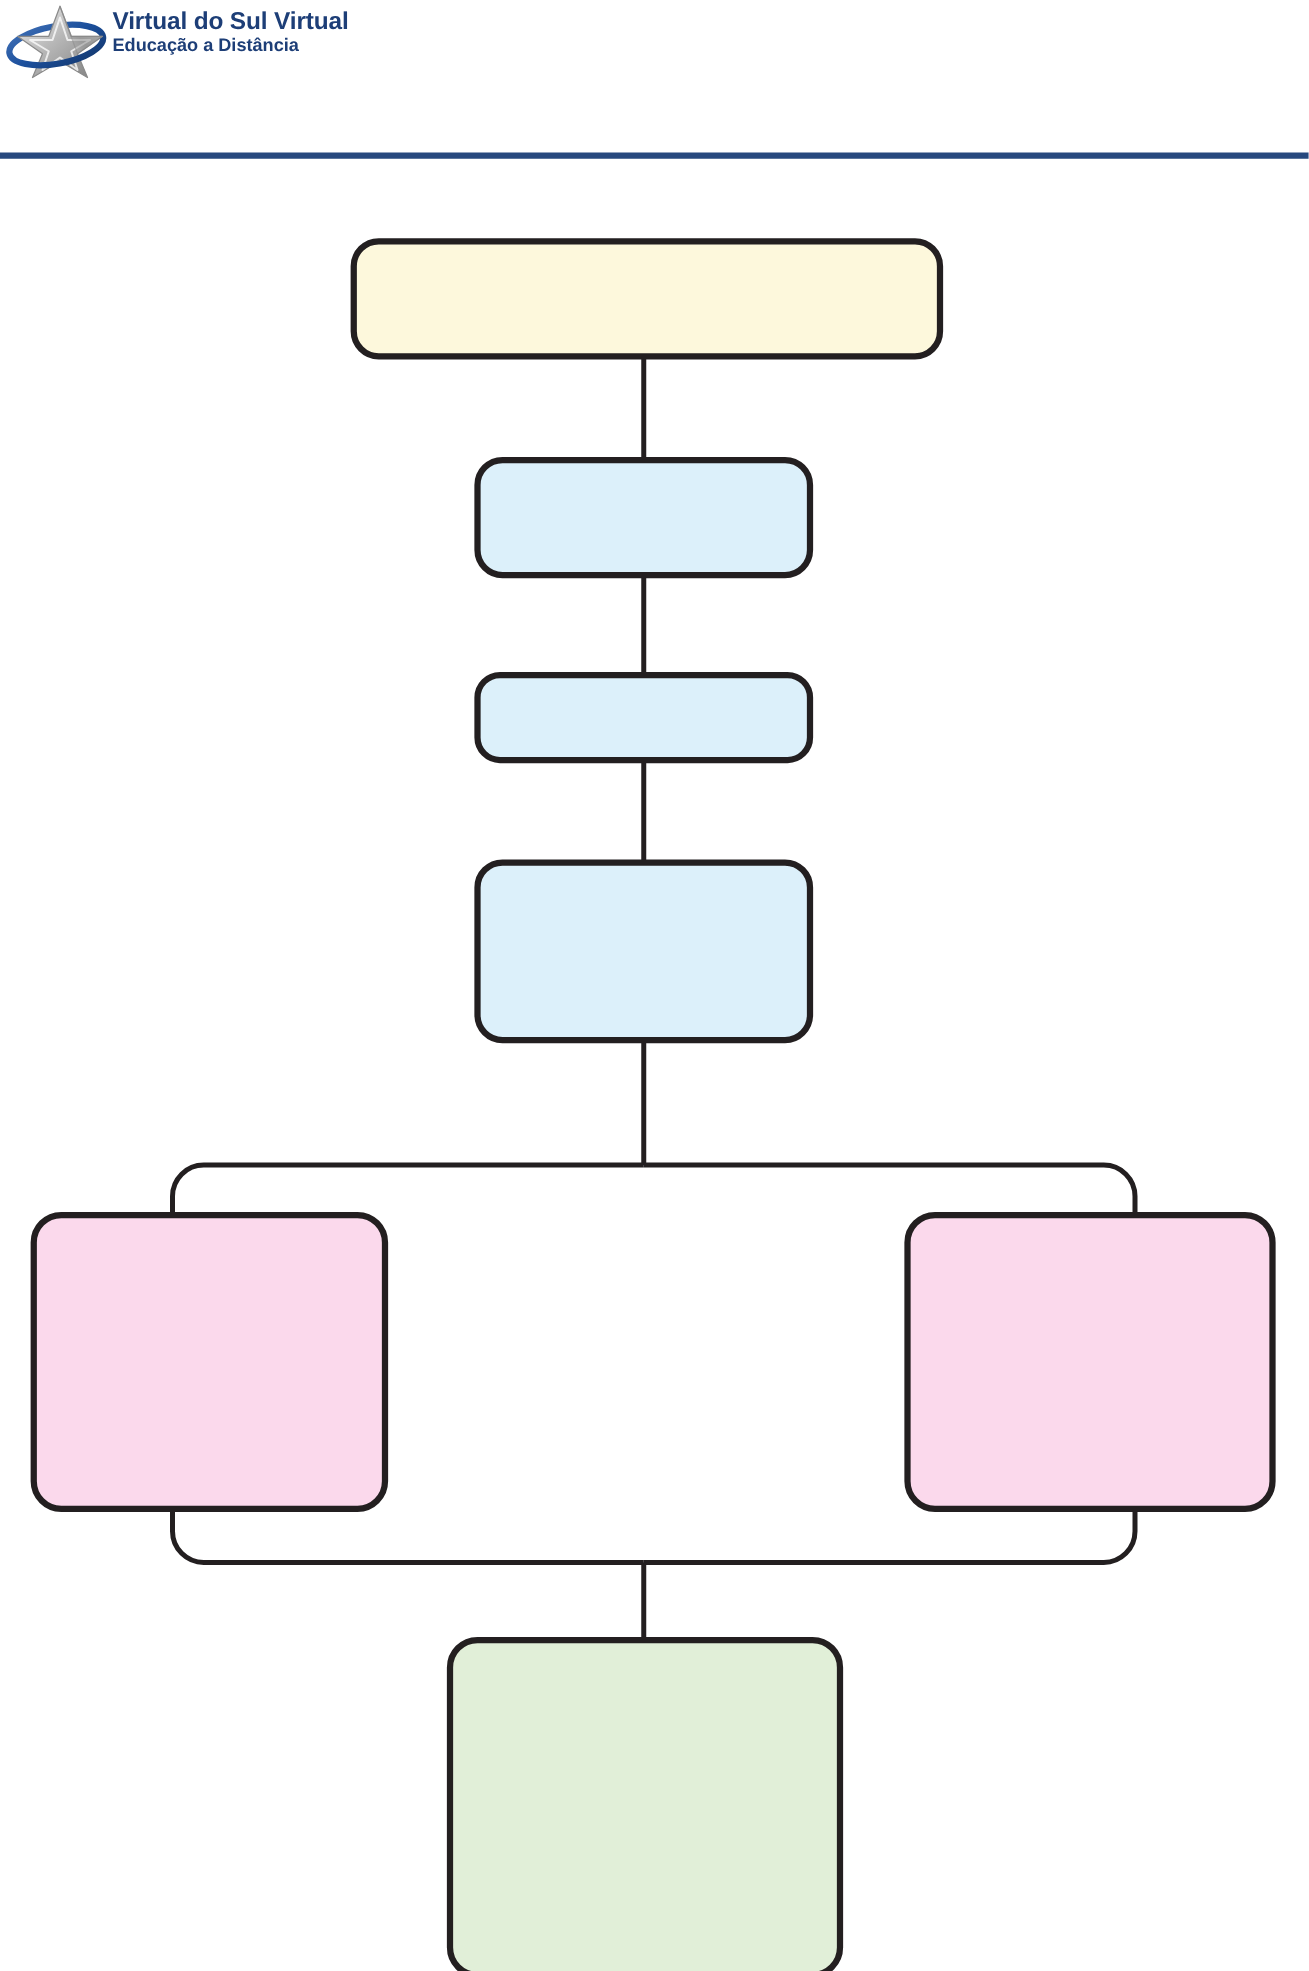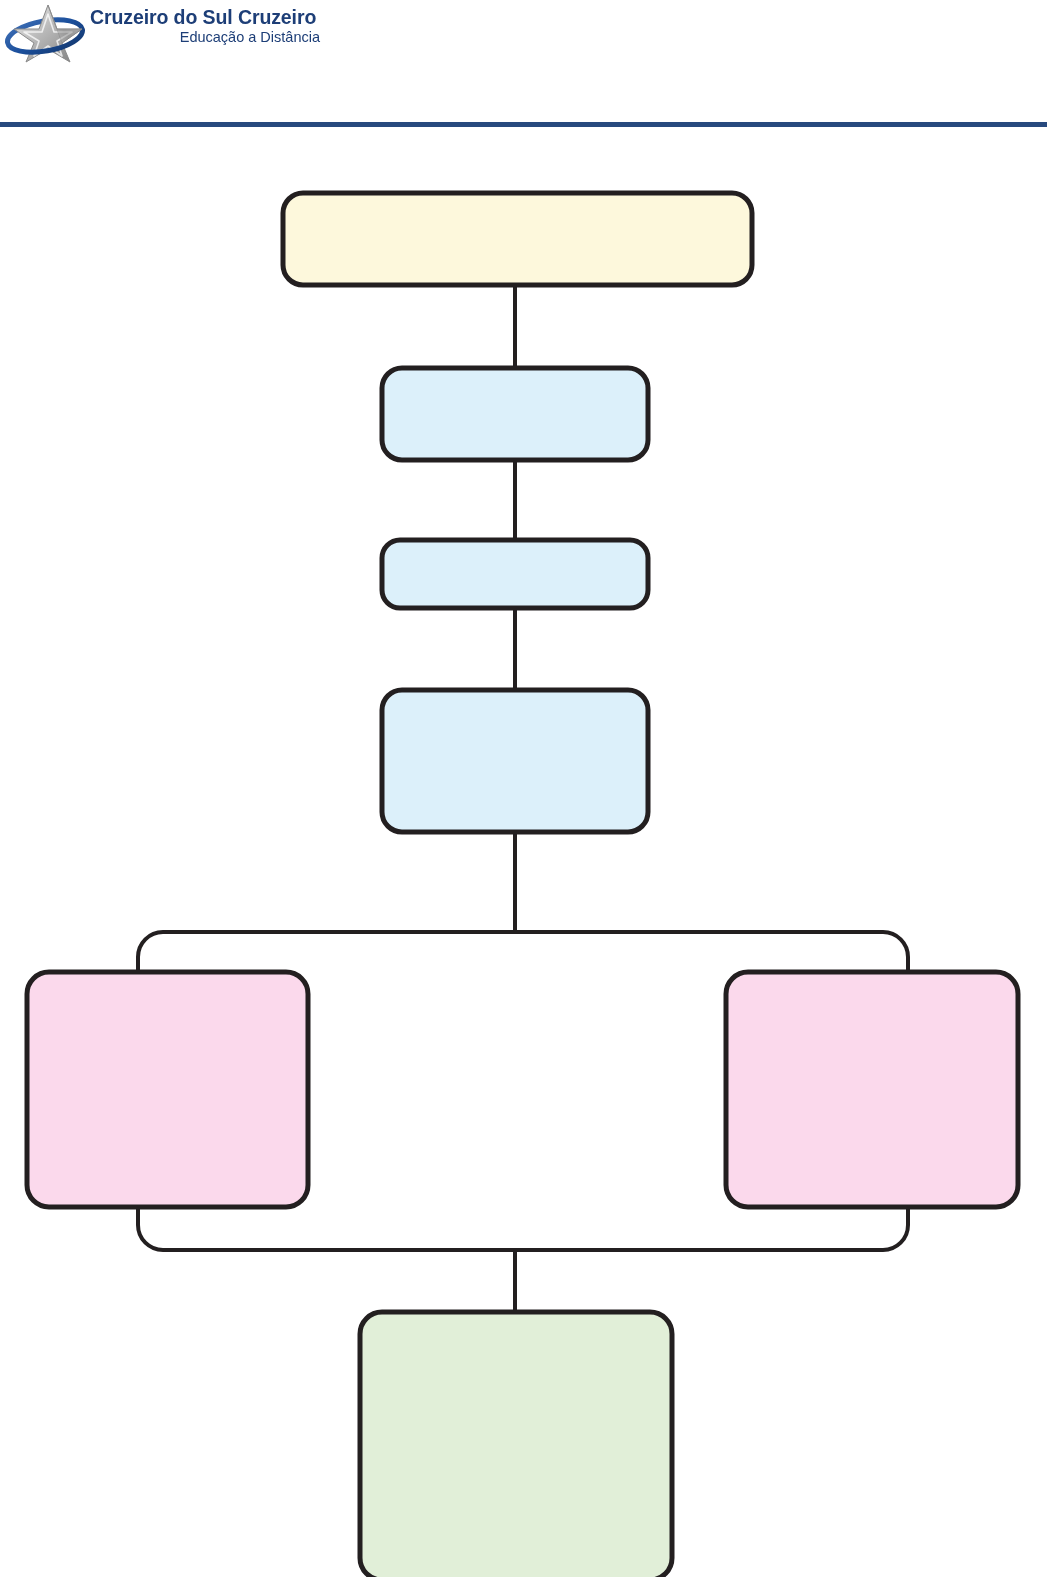--- a/index.html
+++ b/index.html
@@ -7,22 +7,22 @@
        font-family:"Liberation Sans", sans-serif;}
 
   
   #header{position:absolute;left:0;top:0;width:1047px;height:125px;}
   #logo-wrap{position:absolute;left:4px;top:2px;width:310px;height:62px;}
   #logo-mark{position:absolute;left:0;top:0;width:84px;height:62px;}
   #logo-text{position:absolute;left:86px;top:6px;width:230px;height:50px;
              line-height:1;}
   #logo-title{display:block;font-size:19.5px;font-weight:bold;color:#1d3e77;
               letter-spacing:-0.1px;white-space:nowrap;}
-  #logo-sub{display:block;font-size:14.5px;font-weight:normal;color:#1d3e77;
-            margin-top:2px;white-space:nowrap;text-align:right;}
+  #logo-sub{display:block;font-size:14.5px;font-weight:bold;color:#1d3e77;
+            margin-top:2px;white-space:nowrap;}
   #header-rule{position:absolute;left:0;top:122px;width:1047px;height:5px;
                background:#27497e;}
 
   
   #flow{position:absolute;left:0;top:125px;width:1047px;height:1452px;}
   #flow svg{display:block;}
 
   .node-label{
     position:absolute;display:flex;align-items:center;justify-content:center;
     text-align:center;color:#111111;font-size:15px;line-height:1.25;
@@ -70,21 +70,21 @@
         <polygon fill="none" stroke="#ffffff" stroke-width="1.6" opacity="0.75" points="44,12 50,30 68,30 53,39 58,54 44,44 30,54 35,39 20,30 38,30"></polygon>
         <path fill="url(#gSil2)" opacity="0.55" d="M44,3 L53,27 L78,27 L58,41 Z"></path>
       </g>
 
       <g clip-path="url(#halfBot)">
         <ellipse cx="41" cy="34" rx="38" ry="15" transform="rotate(-10 41 34)" fill="none" stroke="url(#gBlue)" stroke-width="5"></ellipse>
       </g>
     </svg>
 
     <div id="logo-text">
-      <span id="logo-title">Cruzeiro do Sul Cruzeiro</span>
+      <span id="logo-title">Virtual do Sul Virtual</span>
       <span id="logo-sub">Educação a Distância</span>
     </div>
   </div>
 
   <div id="header-rule"></div>
 </div>
 
 <div id="flow">
   <svg width="1047" height="1452" viewBox="0 0 1047 1452">
 

